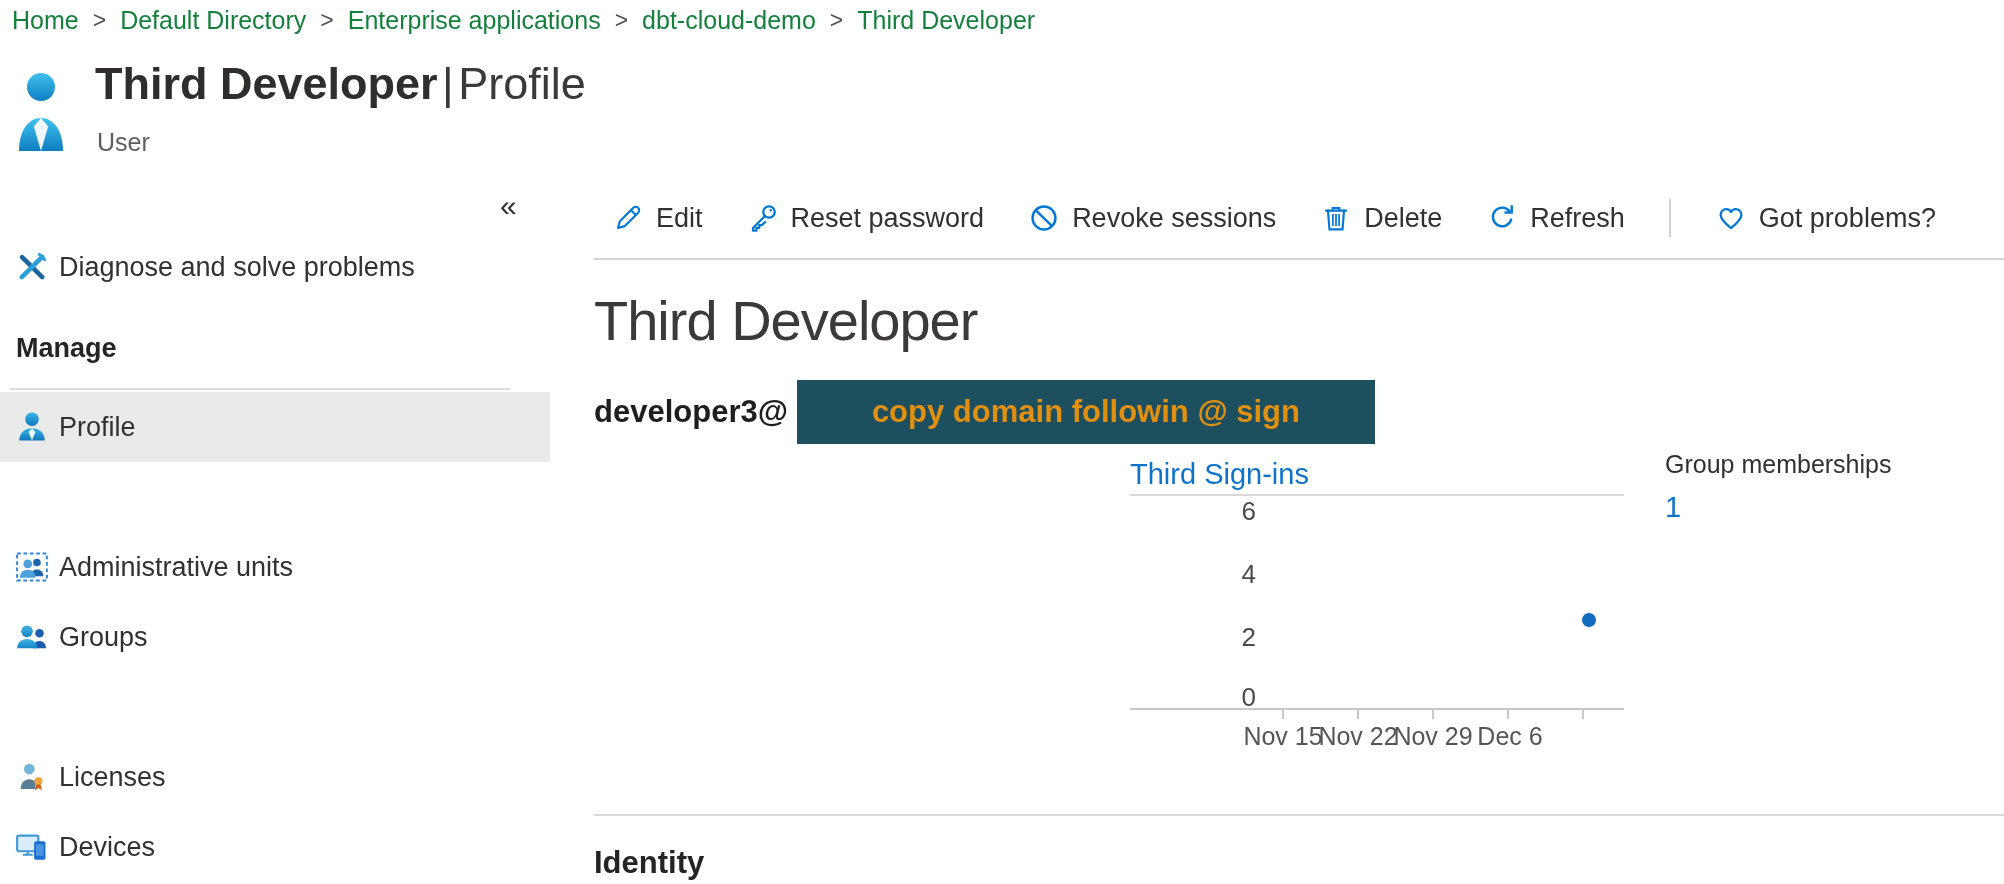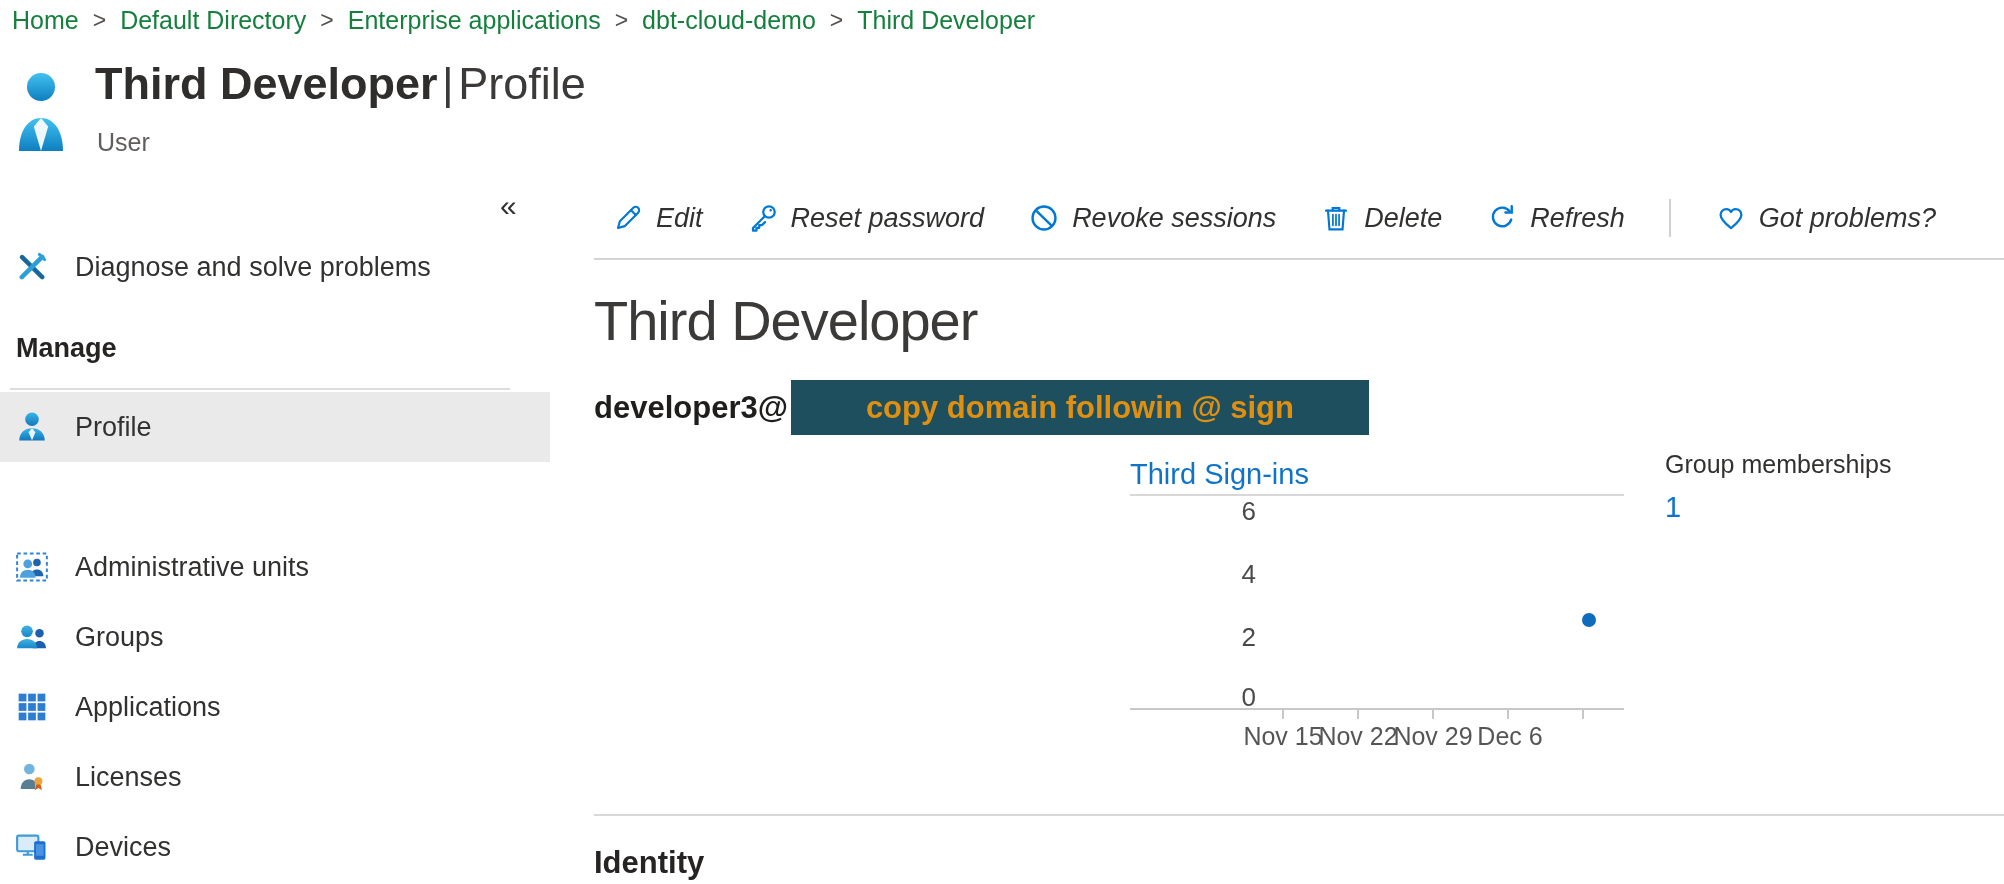--- a/index.html
+++ b/index.html
@@ -16,35 +16,35 @@
   
   .pagehead { position: absolute; left: 0; top: 48px; height: 110px; }
   .pagehead .avatar-ico { position: absolute; left: 17px; top: 22px; }
   .pagehead .titles { position: absolute; left: 95px; top: 10px; white-space: nowrap; text-align: right; }
   .pagehead h1 { font-size: 45px; font-weight: bold; color: #2f2e2d; display: inline; }
   .pagehead .t-sep, .pagehead .t-suffix { font-size: 45px; font-weight: normal; color: #3b3a39; }
   .pagehead .subtitle { position: absolute; left: 97px; top: 80px; font-size: 25px; color: #605e5c; }
   
   .sidebar { position: absolute; left: 0; top: 155px; width: 550px; height: 729px; background: #fff; }
   .collapse-btn { position: absolute; left: 500px; top: 36px; font-size: 30px; color: #323130; background: none; border: none; cursor: pointer; line-height: 1; }
-  .side-row { position: absolute; left: 0; width: 550px; height: 70px; display: flex; align-items: center; padding-left: 14px; gap: 25px; cursor: pointer; font-size: 27px; color: #323130; }
+  .side-row { position: absolute; left: 0; width: 550px; height: 70px; display: flex; align-items: center; padding-left: 14px; gap: 9px; cursor: pointer; font-size: 27px; color: #323130; }
   .side-row.selected { background: #eaeaea; }
   .side-row .ic { width: 36px; height: 36px; flex: 0 0 36px; display: flex; align-items: center; justify-content: center; }
   .section-label { position: absolute; left: 16px; top: 178px; font-size: 27px; font-weight: bold; color: #252423; }
   .side-divider { position: absolute; left: 10px; top: 233px; width: 500px; height: 2px; background: #dcdcdc; }
   
   .main { position: absolute; left: 594px; top: 0; width: 1410px; height: 884px; }
   .toolbar { position: absolute; left: 18px; top: 192px; height: 52px; display: flex; align-items: center; gap: 44px; white-space: nowrap; }
-  .tb-btn { display: flex; align-items: center; gap: 12px; background: none; border: none; cursor: pointer; font-size: 27px; color: #323130; font-family: inherit; font-style: italic; }
+  .tb-btn { display: flex; align-items: center; gap: 12px; background: none; border: none; cursor: pointer; font-size: 27px; color: #323130; font-family: inherit; }
   .tb-vsep { width: 2px; height: 38px; background: #d1d1d1; }
   .toolbar-rule { position: absolute; left: 0; top: 258px; width: 1410px; height: 2px; background: #d6d4d2; }
   .user-h1 { position: absolute; left: 0; top: 288px; font-size: 56px; font-weight: normal; color: #3b3a39; letter-spacing: -1px; }
   .email-row { position: absolute; left: 0; top: 380px; display: flex; align-items: center; }
   .email-prefix { font-size: 31px; font-weight: bold; color: #1f1e1d; }
-  .redaction { width: 578px; height: 55px; margin-left: 3px; background: #1d4f5f; color: #e0900e; font-size: 31px; font-weight: bold; display: flex; align-items: center; justify-content: center; letter-spacing: 0; }
+  .redaction { width: 578px; height: 64px; margin-left: 9px; background: #1d4f5f; color: #e0900e; font-size: 31px; font-weight: bold; display: flex; align-items: center; justify-content: center; letter-spacing: 0; }
   .big-avatar { position: absolute; left: 0; top: 455px; width: 197px; height: 197px; border-radius: 50%; background: #8fb43c; display: flex; align-items: center; justify-content: center; font-size: 68px; color: #141414; }
   
   .chart { position: absolute; left: 536px; top: 458px; width: 494px; height: 310px; }
   .chart-title { position: absolute; left: 0; top: 0; font-size: 29px; color: #0f74c8; text-decoration: none; cursor: pointer; }
   .chart-rule { position: absolute; left: 0; top: 36px; width: 494px; height: 1.5px; background: #d8d8d8; }
   .ylab { position: absolute; left: 60px; width: 66px; text-align: right; transform: translateY(-50%); font-size: 26px; color: #4a4a4a; }
   .xaxis { position: absolute; left: 0; top: 250px; width: 494px; height: 2px; background: #c8c8c8; }
   .xtick { position: absolute; top: 252px; width: 2px; height: 9px; background: #c8c8c8; }
   .xlab { position: absolute; top: 264px; width: 80px; text-align: center; font-size: 25px; color: #555; }
   .dot { position: absolute; left: 452px; top: 155px; width: 14px; height: 14px; border-radius: 50%; background: #0f6cbd; }
@@ -152,38 +152,20 @@
           </defs>
         <circle cx="17.3" cy="9.3" r="3" fill="#1b5fae"></circle>
         <path d="M12.6 20c.3-3.4 2.3-5.1 4.7-5.1s4.4 1.7 4.6 5.1z" fill="#1b5fae"></path>
         <circle cx="8.5" cy="8" r="4.1" fill="url(#g2)"></circle>
         <path d="M1.5 20c0-4.1 3-6.6 7-6.6s7 2.5 7 6.6z" fill="url(#g2)"></path>
       </svg>
     </span>
     <span>Groups</span>
   </div>
 
-  <div class="side-row" style="top:517px">
-    <span class="ic">
-      <svg width="32" height="32" viewBox="0 0 24 24">
-        <g fill="#2d7ed3">
-          <rect x="2" y="2" width="5.8" height="5.8"></rect>
-            <rect x="9.1" y="2" width="5.8" height="5.8"></rect>
-            <rect x="16.2" y="2" width="5.8" height="5.8"></rect>
-          <rect x="2" y="9.1" width="5.8" height="5.8"></rect>
-            <rect x="9.1" y="9.1" width="5.8" height="5.8"></rect>
-            <rect x="16.2" y="9.1" width="5.8" height="5.8"></rect>
-          <rect x="2" y="16.2" width="5.8" height="5.8"></rect>
-            <rect x="9.1" y="16.2" width="5.8" height="5.8"></rect>
-            <rect x="16.2" y="16.2" width="5.8" height="5.8"></rect>
-        </g>
-      </svg>
-    </span>
-    <span>Applications</span>
-  </div>
 
   <div class="side-row" style="top:657px">
     <span class="ic">
       <svg width="34" height="34" viewBox="0 0 24 24">
         <rect x="1.5" y="4" width="15" height="11" rx="1" fill="#d9ecfa" stroke="#3f9ad6" stroke-width="1.5"></rect>
         <path d="M9 15v2.3M5.5 17.5h7" stroke="#3f9ad6" stroke-width="1.5"></path>
         <rect x="13.5" y="8" width="8" height="13" rx="1.2" fill="#1b6fd0"></rect>
         <rect x="14.8" y="10" width="5.4" height="8.2" fill="#4a93e2"></rect>
       </svg>
     </span>

